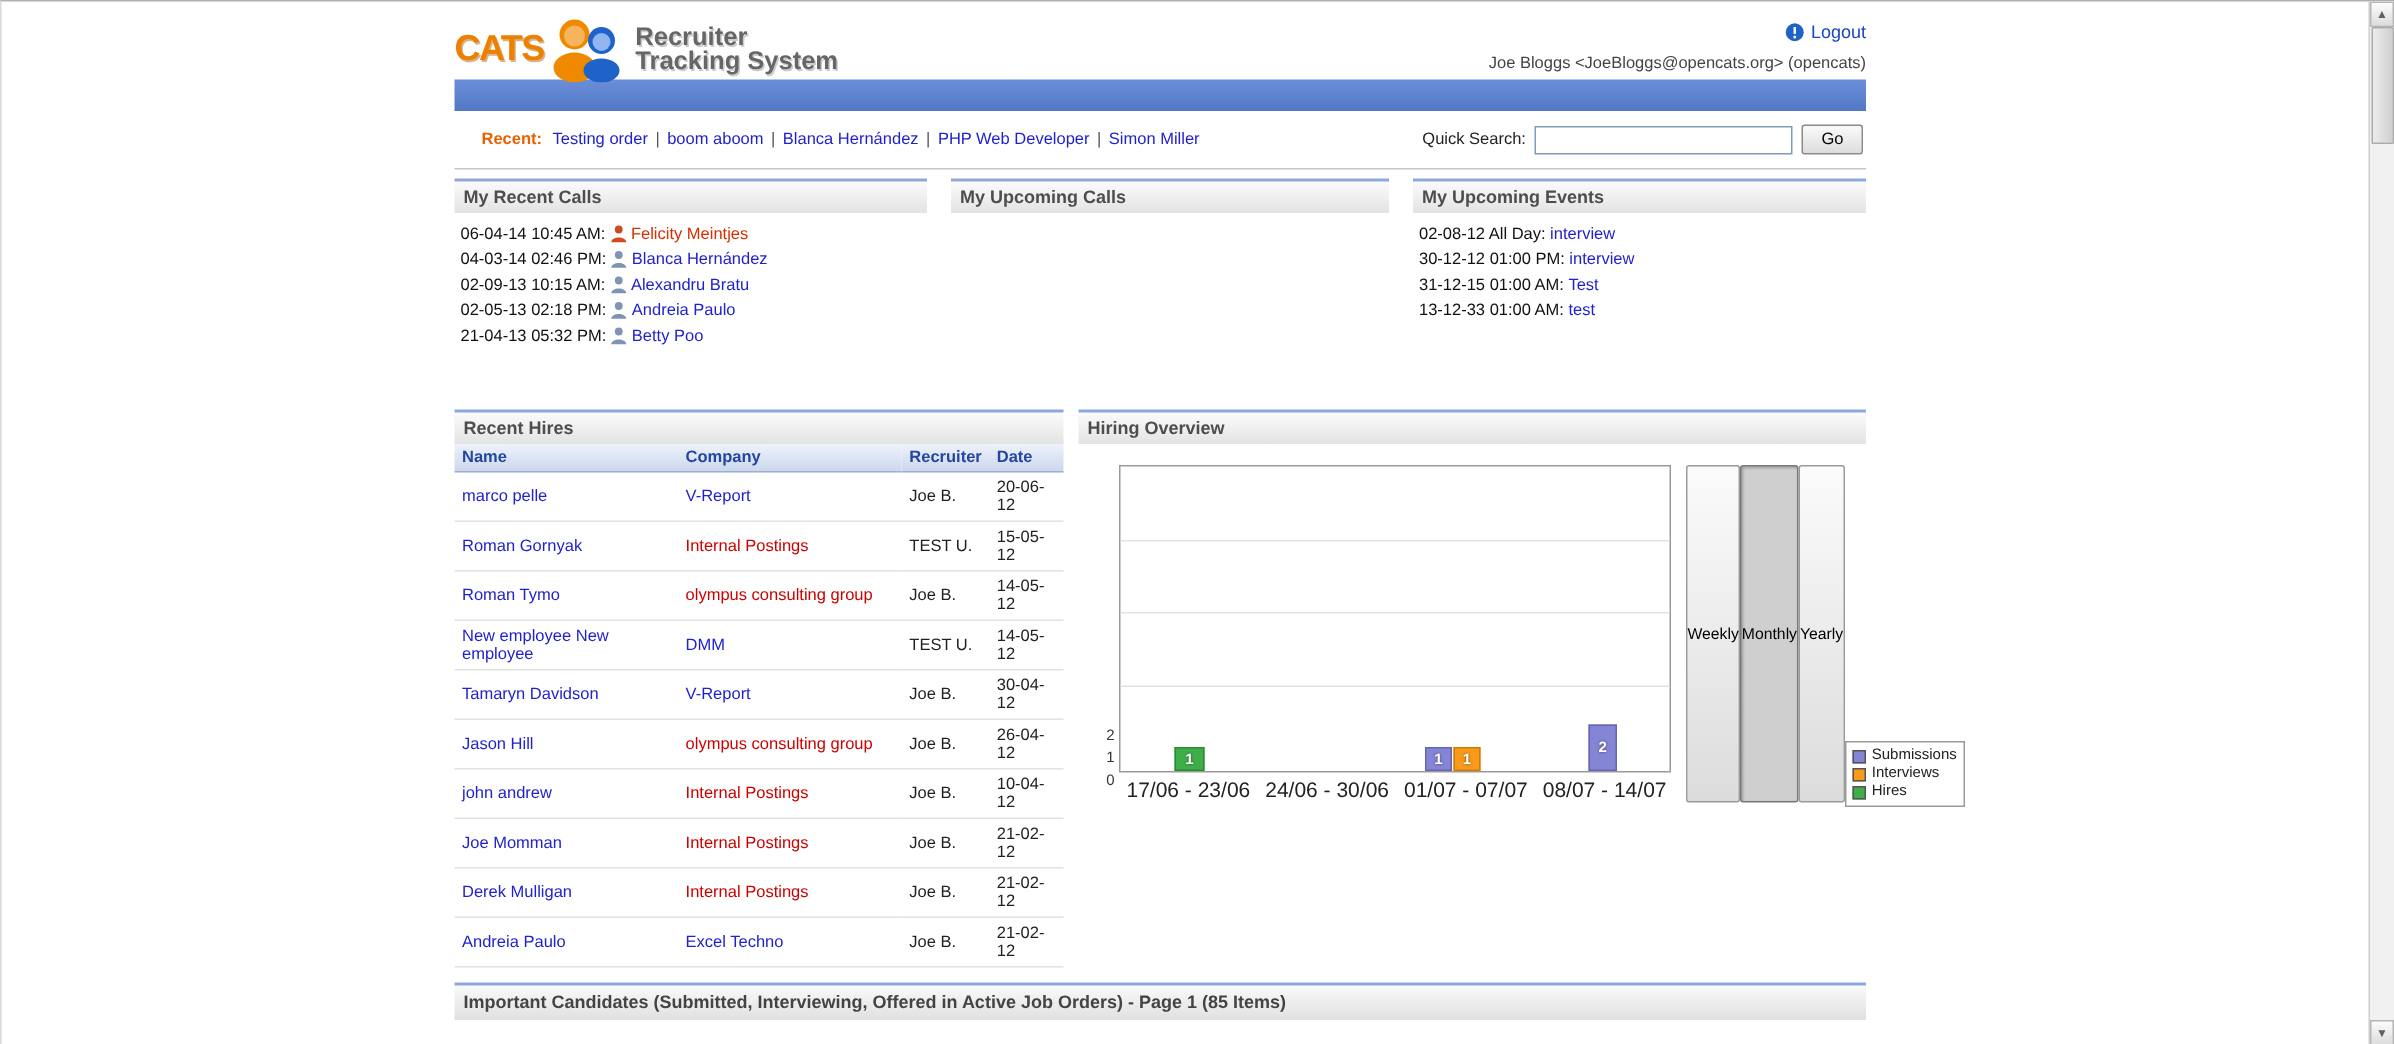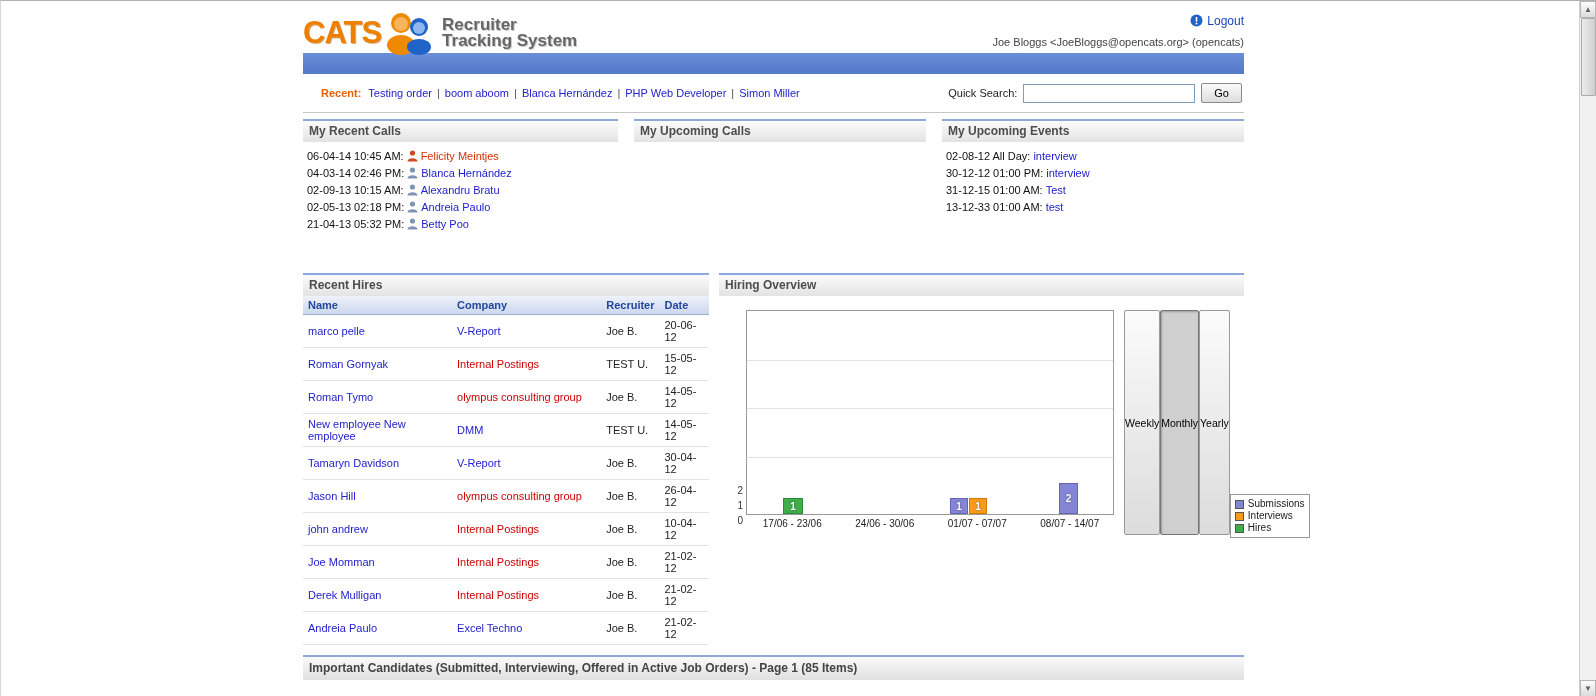--- a/index.html
+++ b/index.html
@@ -4,24 +4,24 @@
 <style>
   * { box-sizing: border-box; }
   body { margin:0; background:#fff; font-family:"Liberation Sans", sans-serif; }
   .viewport { position:relative; width:1596px; height:696px; overflow:hidden; background:#fff;
               border-top:1px solid #b0b0b0; border-left:1px solid #d8d8d8; }
   .page { margin-left:302px; width:941px; font-size:11px; color:#222; }
 
   
   .topbar { display:flex; justify-content:space-between; align-items:flex-start; padding-top:10px; height:52px; }
   .logo { display:flex; align-items:center; }
-  .cats { font-size:31px; font-weight:bold; color:#ee8000; text-shadow:1px 1px 0 #d8b28a; letter-spacing:-1px; }
+  .cats { font-size:24px; font-weight:bold; color:#ee8000; text-shadow:1px 1px 0 #d8b28a; letter-spacing:-1px; }
   .appname { font-size:17px; font-weight:bold; color:#666; line-height:16px; text-shadow:1px 1px 0 #ccc; margin-left:3px; }
   .userarea { text-align:right; padding-top:3px; }
-  .logout-row { display:flex; justify-content:flex-end; align-items:flex-start; gap:4px; }
+  .logout-row { display:flex; justify-content:flex-end; align-items:center; gap:4px; }
   a.logout { color:#1a45c0; font-size:12px; text-decoration:none; cursor:pointer; }
   .userline { margin-top:8px; color:#444; font-size:11px; }
 
   
   .tabs { display:flex; gap:3px; align-items:flex-end; padding-left:1px; }
   .tab { height:22px; padding:4px 13px 0; background:linear-gradient(#ffffff,#d6d6d6);
          border:1px solid #9a9a9a; border-bottom:none; border-radius:3px 3px 0 0; color:#222; cursor:pointer; white-space:nowrap; }
   .tab.active { background:linear-gradient(#7b9bdd,#4a74c6); border-color:#3c5f9e; color:#fff; }
   .blueband { height:21px; background:linear-gradient(#6b8ed8,#5278c6); }
 
@@ -68,21 +68,21 @@
   .yt0{bottom:12px;} .yt1{bottom:27px;} .yt2{bottom:42px;}
   .bar { position:absolute; bottom:0; display:flex; align-items:center; justify-content:center;
          color:#fff; font-size:10px; font-weight:bold; text-shadow:0 0 2px rgba(0,0,0,.55); }
   .bar.hires-c { background:#3fae49; border:1px solid #2b8c35; }
   .bar.subs-c  { background:#8585d6; border:1px solid #6565b5; }
   .bar.ints-c  { background:#f89a1c; border:1px solid #d07c00; }
   .b1 { left:36px;  width:20px; height:16px; }
   .b2 { left:203px; width:18px; height:16px; }
   .b3 { left:222px; width:18px; height:16px; }
   .b4 { left:312px; width:19px; height:31px; }
-  .xlabels { display:flex; width:370px; font-size:10px; color:#222; height:16px; }
+  .xlabels { display:flex; width:370px; font-size:14px; color:#222; height:16px; }
   .xlabels span { flex:1; text-align:center; padding-top:3px; white-space:nowrap; }
   .chart-side { display:flex; flex-direction:row; margin-left:8px; width:92px; height:228px; }
   .side-btn { width:60px; padding:3px 0; margin-bottom:3px; text-align:center; font-size:10.5px;
               background:linear-gradient(#fbfbfb,#dcdcdc); border:1px solid #9a9a9a; border-radius:2px; cursor:pointer;
               font-family:"Liberation Sans", sans-serif; }
   .side-btn.active { background:#cfcfcf; border-color:#777; box-shadow:inset 1px 1px 2px rgba(0,0,0,.25); }
   .legend { margin-top:auto; border:1px solid #9a9a9a; background:#fff; padding:3px 4px; font-size:10px; width:88px; }
   .legend-row { display:flex; align-items:center; gap:4px; line-height:12px; }
   .sw { width:9px; height:9px; border:1px solid #555; flex:0 0 9px; }
   .sw.subs{background:#8585d6;} .sw.ints{background:#f89a1c;} .sw.hiresw{background:#3fae49;}

